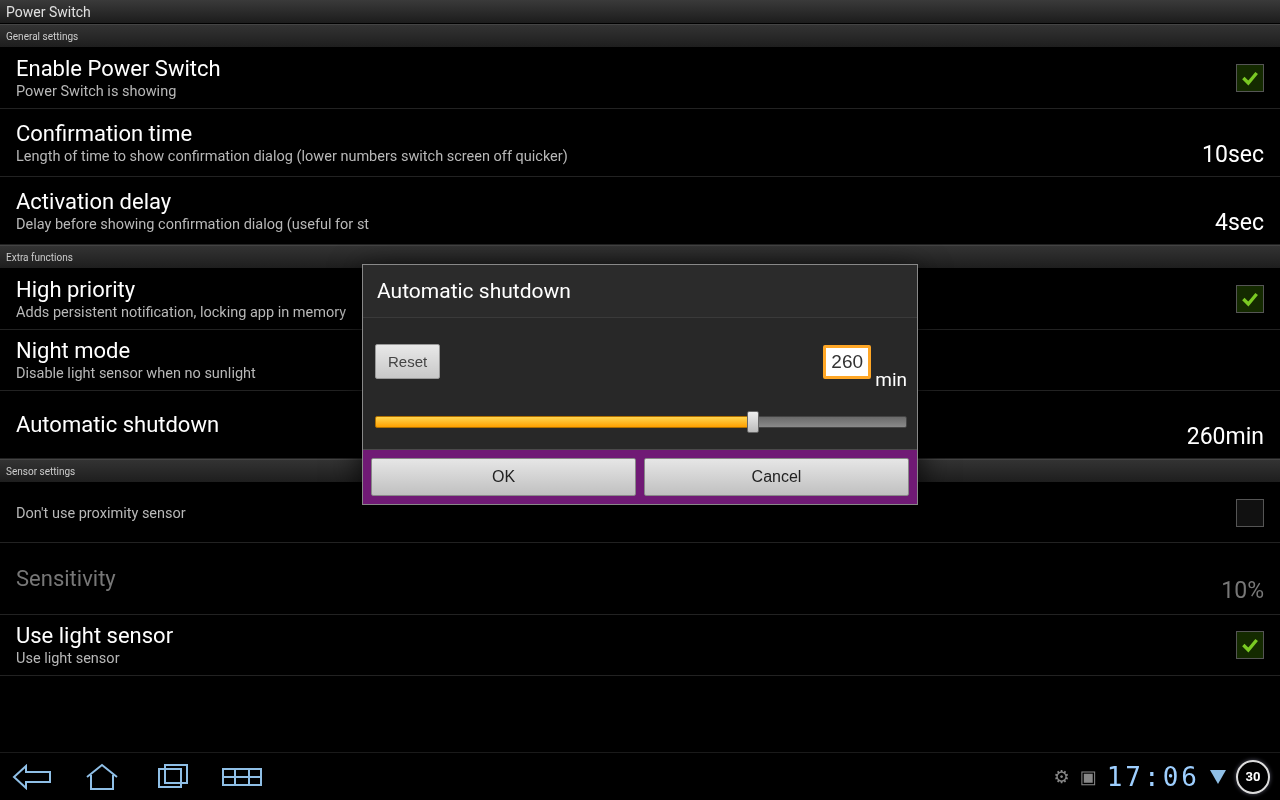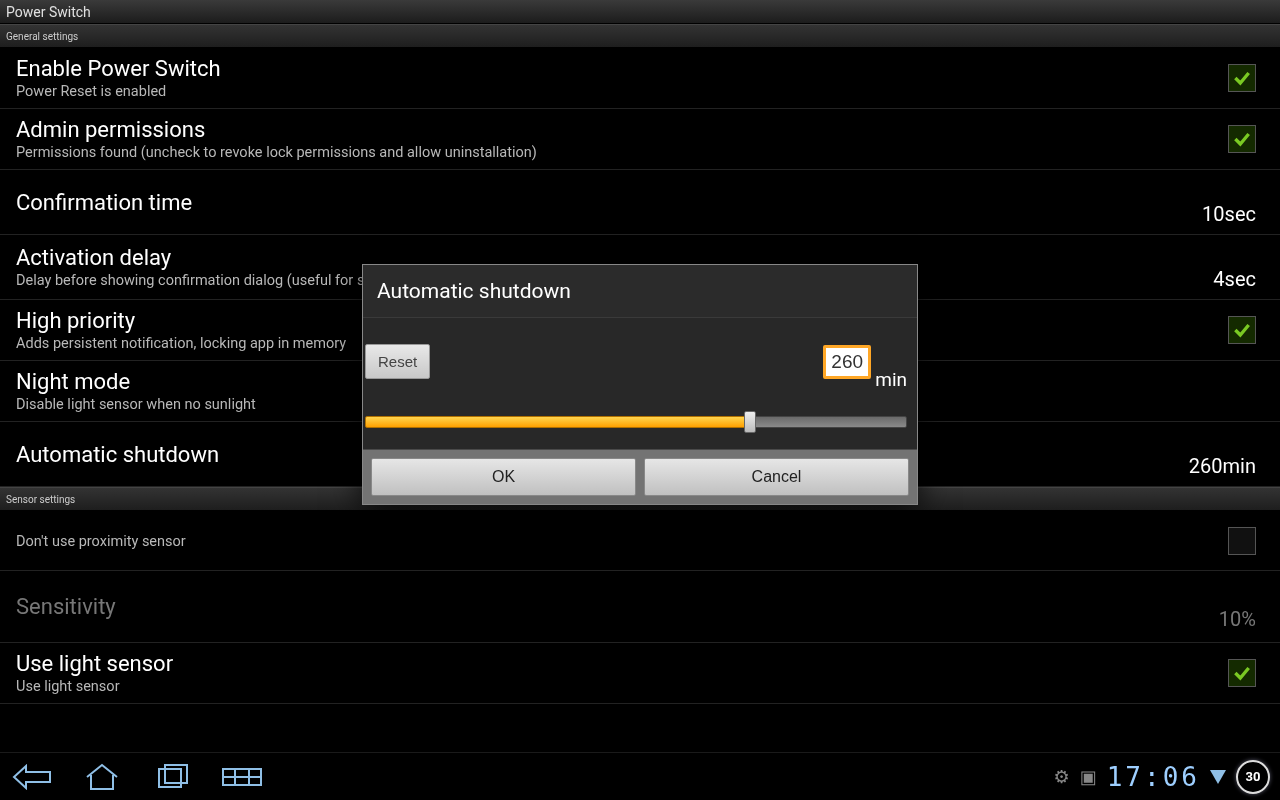--- a/index.html
+++ b/index.html
@@ -32,39 +32,39 @@
     padding: 0 6px;
     font-size: 10px;
     color: #cccccc;
     background: linear-gradient(#333, #1e1e1e);
     border-top: 1px solid #444;
     border-bottom: 1px solid #000;
   }
   .row {
     display: flex;
     align-items: center;
-    padding: 8px 24px 8px 16px;
+    padding: 8px 16px 8px 16px;
     border-bottom: 1px solid #222;
     min-height: 60px;
   }
   .row .text {
     flex: 1;
   }
   .row .title {
     font-size: 22px;
     color: #fff;
     font-weight: 400;
   }
   .row .sub {
     font-size: 14.5px;
     color: #b8b8b8;
     margin-top: 2px;
   }
   .row .value {
-    font-size: 20px;
+    font-size: 23px;
     color: #fff;
     padding-left: 20px;
     white-space: nowrap;
     margin-top: 24px;
   }
   .row.disabled .title, .row.disabled .sub, .row.disabled .value {
     color: #777;
   }
   .checkbox {
     width: 28px;
@@ -143,21 +143,21 @@
     border: 1px solid #888;
     box-shadow: 0 8px 30px rgba(0,0,0,0.8);
   }
   .dialog-title {
     padding: 14px 14px;
     font-size: 21px;
     color: #fff;
     border-bottom: 1px solid #3a3a3a;
   }
   .dialog-body {
-    padding: 14px 10px 16px 2px;
+    padding: 14px 10px 16px 12px;
     background: #282828;
   }
   .dialog-top {
     display: flex;
     align-items: center;
     justify-content: space-between;
   }
   .reset-btn {
     padding: 8px 12px;
     font-size: 15px;
@@ -217,21 +217,21 @@
     height: 22px;
     background: linear-gradient(#eee, #bbb);
     border: 1px solid #666;
     border-radius: 2px;
     transform: translateX(-50%);
   }
   .dialog-buttons {
     display: flex;
     gap: 8px;
     padding: 8px;
-    background: #737373;
+    background: #701a75;
     border-top: 1px solid #4a4a4a;
   }
   .dlg-btn {
     flex: 1;
     height: 38px;
     font-size: 16px;
     color: #222;
     background: linear-gradient(#e6e6e6, #c0c0c0);
     border: 1px solid #888;
     border-radius: 2px;
@@ -243,56 +243,47 @@
 
 <div class="screen">
 
   <div class="app-title">Power Switch</div>
 
   <div class="section-header">General settings</div>
 
   <div class="row">
     <div class="text">
       <div class="title">Enable Power Switch</div>
-      <div class="sub">Power Reset is enabled</div>
+      <div class="sub">Power Switch is showing</div>
     </div>
     <div class="checkbox checked">
       <svg width="20" height="20" viewBox="0 0 24 24">
           <path d="M4 12 L10 18 L20 6" stroke="#7ac923" stroke-width="4" fill="none"></path>
         </svg>
     </div>
   </div>
 
-  <div class="row">
-    <div class="text">
-      <div class="title">Admin permissions</div>
-      <div class="sub">Permissions found (uncheck to revoke lock permissions and allow uninstallation)</div>
-    </div>
-    <div class="checkbox checked">
-      <svg width="20" height="20" viewBox="0 0 24 24">
-          <path d="M4 12 L10 18 L20 6" stroke="#7ac923" stroke-width="4" fill="none"></path>
-        </svg>
-    </div>
-  </div>
 
   <div class="row">
     <div class="text">
       <div class="title">Confirmation time</div>
+      <div class="sub">Length of time to show confirmation dialog (lower numbers switch screen off quicker)</div>
     </div>
     <div class="value">10sec</div>
   </div>
 
   <div class="row">
     <div class="text">
       <div class="title">Activation delay</div>
       <div class="sub">Delay before showing confirmation dialog (useful for st</div>
     </div>
     <div class="value">4sec</div>
   </div>
 
+  <div class="section-header">Extra functions</div>
 
   <div class="row">
     <div class="text">
       <div class="title">High priority</div>
       <div class="sub">Adds persistent notification, locking app in memory</div>
     </div>
     <div class="checkbox checked">
       <svg width="20" height="20" viewBox="0 0 24 24">
           <path d="M4 12 L10 18 L20 6" stroke="#7ac923" stroke-width="4" fill="none"></path>
         </svg>

